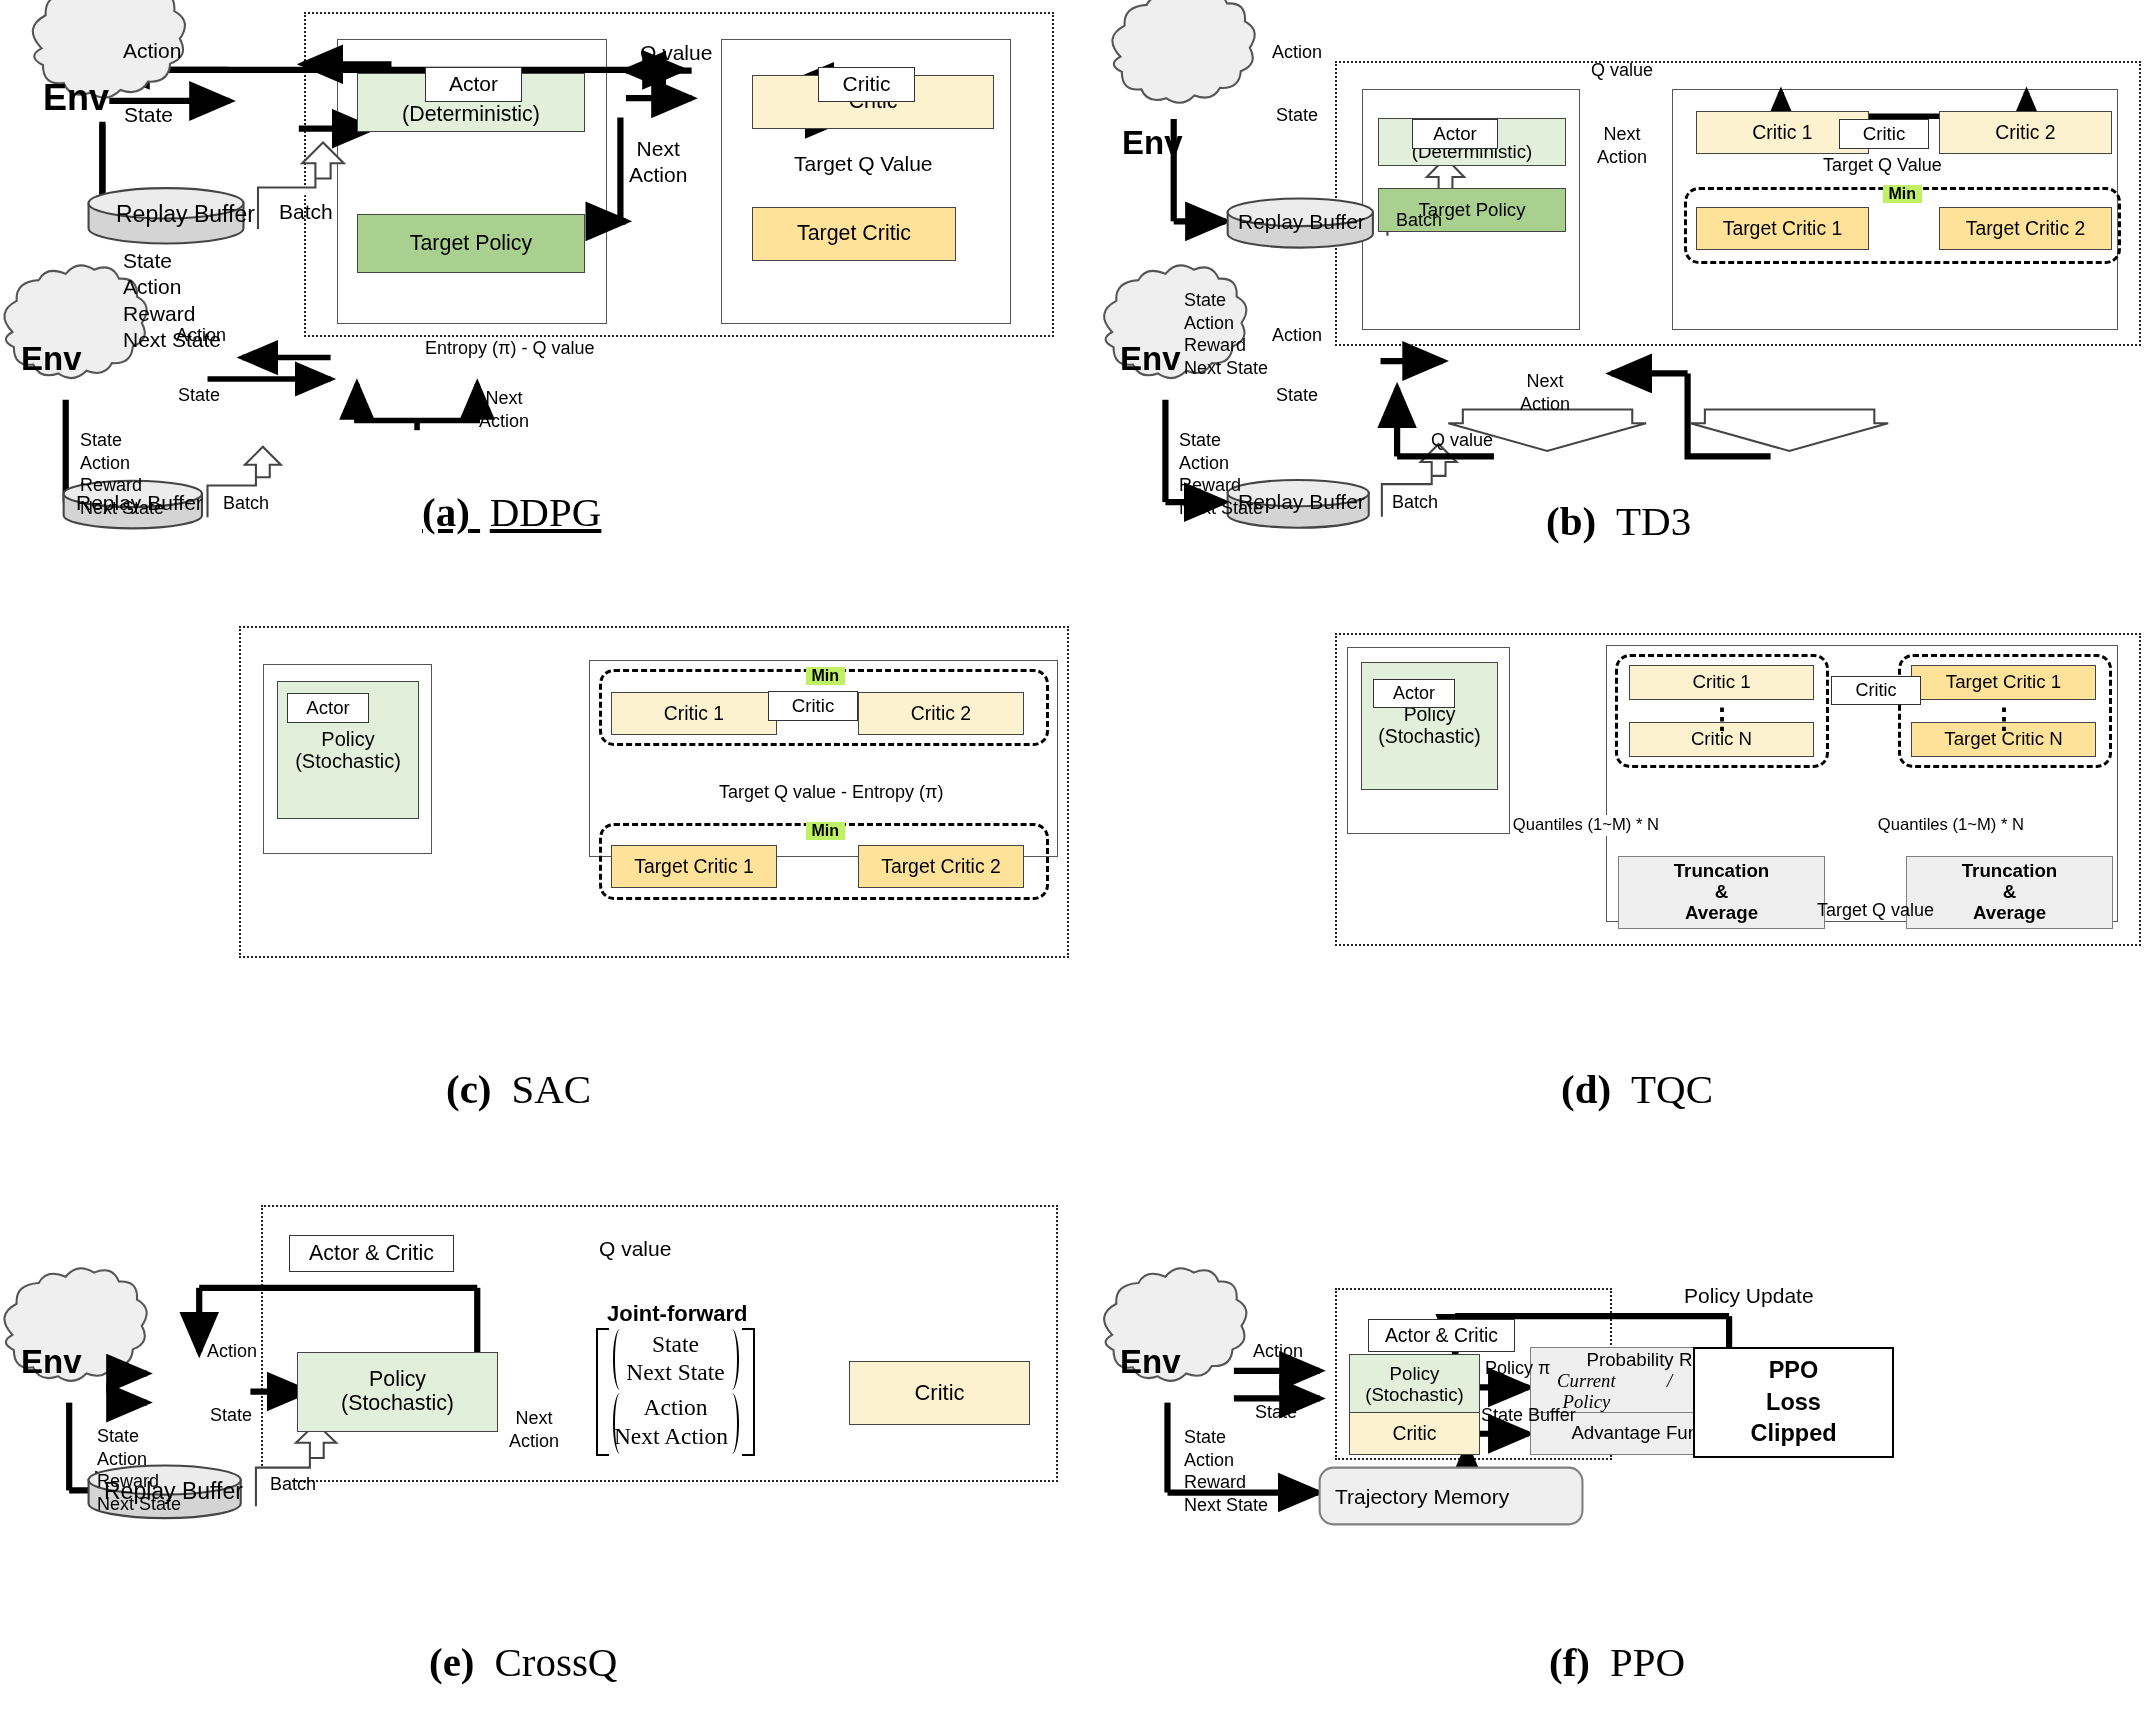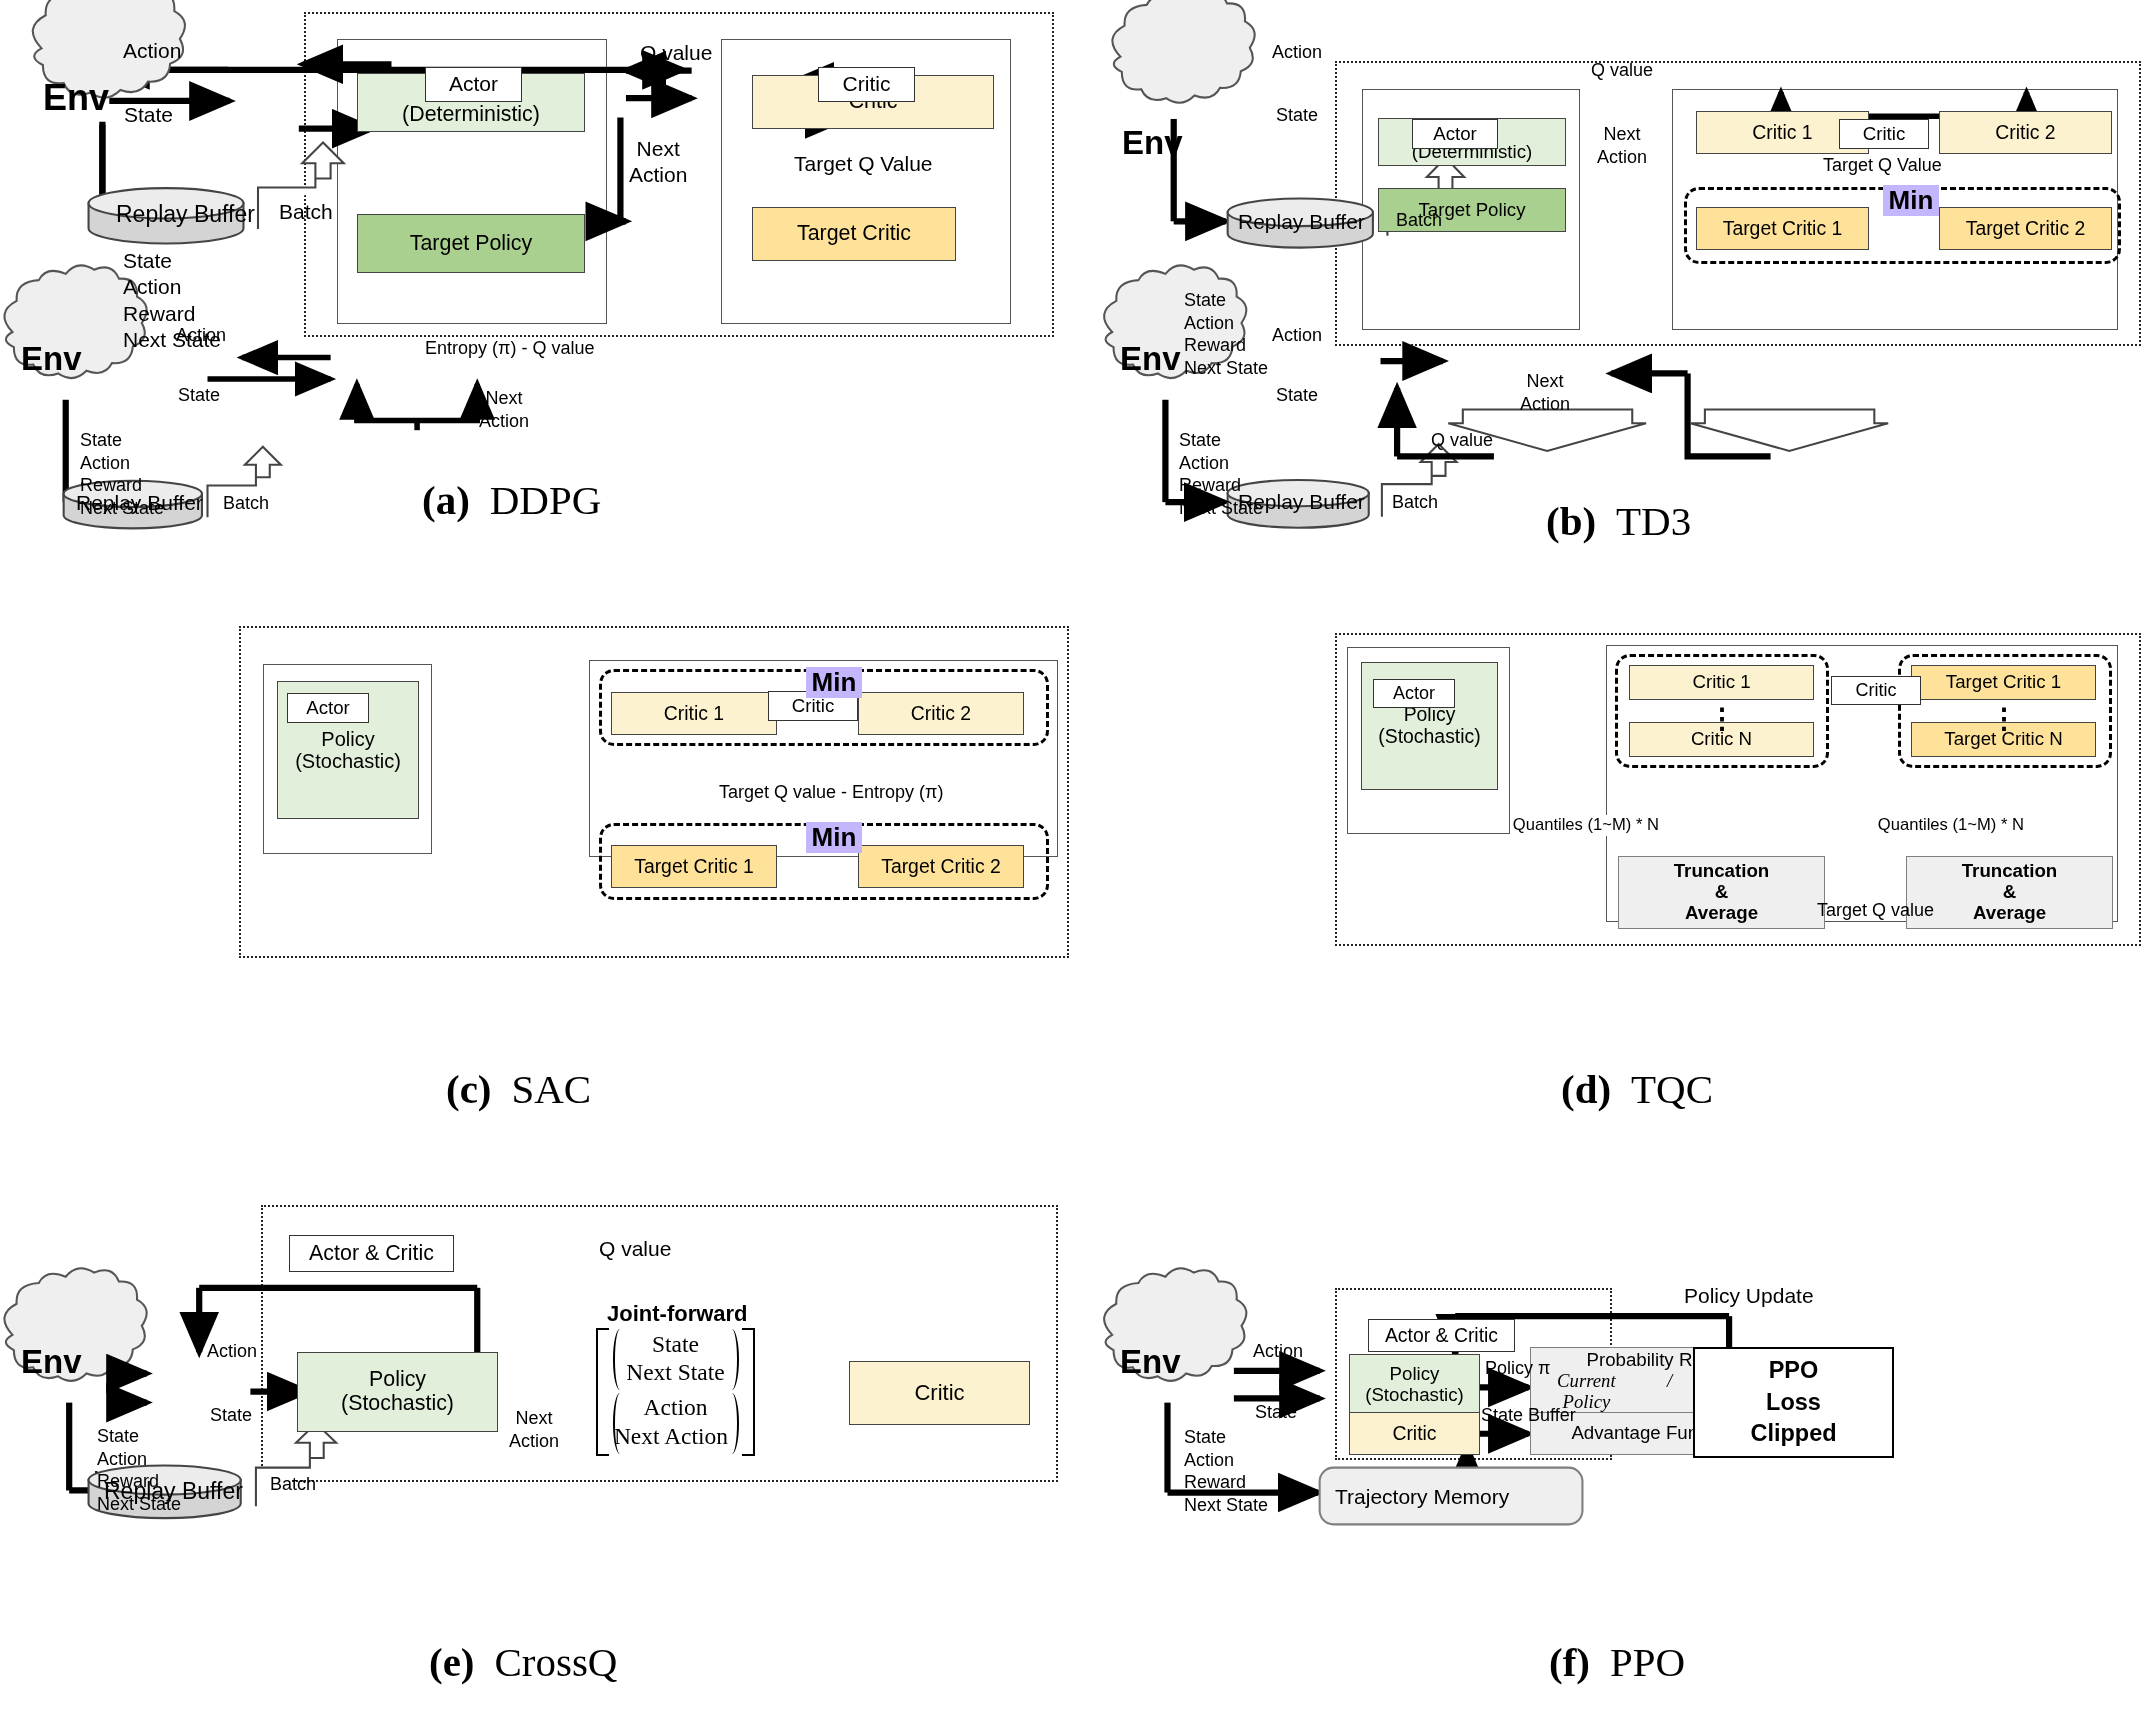--- a/index.html
+++ b/index.html
@@ -15,21 +15,21 @@
   .nodebox{position:absolute;border:1.4px solid #444;box-sizing:border-box;
        display:flex;flex-direction:column;align-items:center;justify-content:center;
        font-size:21.4px;line-height:1.12;text-align:center;z-index:4;}
   .green-light{background:#e2efda;}
   .green-dark{background:#a9d08e;}
   .yellow-light{background:#fdf2cf;}
   .yellow-dark{background:#ffe29a;}
   .grey-box{background:#efefef;border:1.4px solid #7f7f7f;}
   .white-box{background:#fff;border:2.1px solid #000;}
   .dashgroup{position:absolute;border:3.5px dashed #000;border-radius:15px;box-sizing:border-box;z-index:3;}
-  .minlabel{position:absolute;font-weight:bold;font-size:26px;background:#c4b5fd;padding:0 5.5px;z-index:7;}
+  .minlabel{position:absolute;font-weight:bold;font-size:16px;background:#bef264;padding:0 5.5px;z-index:7;}
   .lab{position:absolute;font-size:21px;white-space:nowrap;line-height:1.25;z-index:7;}
   .lab.small{font-size:18px;}
   .lab.multi{white-space:pre-line;}
   .envtext{position:absolute;font-weight:bold;font-size:36px;z-index:6;}
   .buftext{position:absolute;font-size:23px;z-index:6;white-space:nowrap;}
   .dots{position:absolute;font-size:28px;line-height:.35;font-weight:bold;text-align:center;z-index:6;}
   .ppoexpr{font-style:italic;font-family:"Liberation Serif",serif;font-size:18.7px;}
   .jf-title{position:absolute;font-weight:bold;font-size:22px;z-index:6;white-space:nowrap;}
   .matrix{position:absolute;z-index:6;font-family:"Liberation Serif",serif;}
 </style>
@@ -234,21 +234,21 @@
 <div class="lab" style="left:425px;top:73px;opacity:0"></div>
 
 <div class="solid-box" style="left:721px;top:39px;width:290px;height:285px;"></div>
 <div class="tag" style="left:818px;top:18.7px;width:97px;height:35px;">Critic</div>
 <div class="nodebox yellow-light" style="left:752px;top:75px;width:242px;height:54px;">Critic</div>
 <div class="nodebox yellow-dark" style="left:752px;top:207px;width:204px;height:54px;">Target Critic</div>
 <div class="lab" style="left:794px;top:151px;">Target Q Value</div>
 <div class="lab" style="left:640px;top:40px;">Q value</div>
 <div class="lab multi" style="left:629px;top:136px;text-align:center;">Next<br>Action</div>
 
-<div class="caption" style="left:422px;top:476px;">
+<div class="caption" style="left:422px;top:488px;text-decoration:underline;">
   <span class="lbl">(a)</span>
   <span style="margin-left: 9.7px;">DDPG</span>
 </div>
 
 <div class="dash-outer" style="left:1335px;top:61px;width:806px;height:285px;"></div>
 <div class="envtext" style="left:1122px;top:124px;font-size:33px;">Env</div>
 <div class="lab small" style="left:1272px;top:41px;">Action</div>
 <div class="lab small" style="left:1276px;top:104px;">State</div>
 <div class="lab small multi" style="left:1184px;top:289px;">State<br>Action<br>Reward<br>Next State</div>
 <div class="buftext" style="left:1238px;top:210px;font-size:21px;">Replay Buffer</div>

